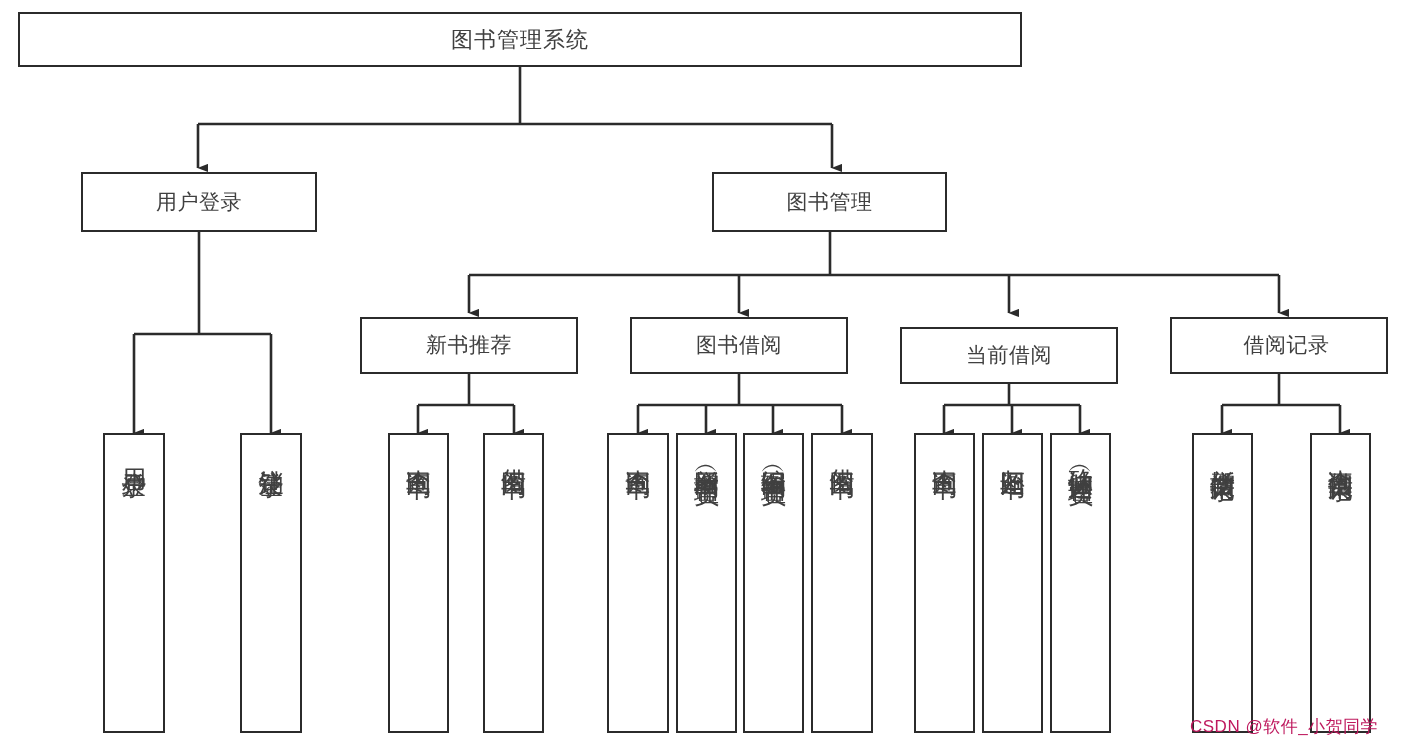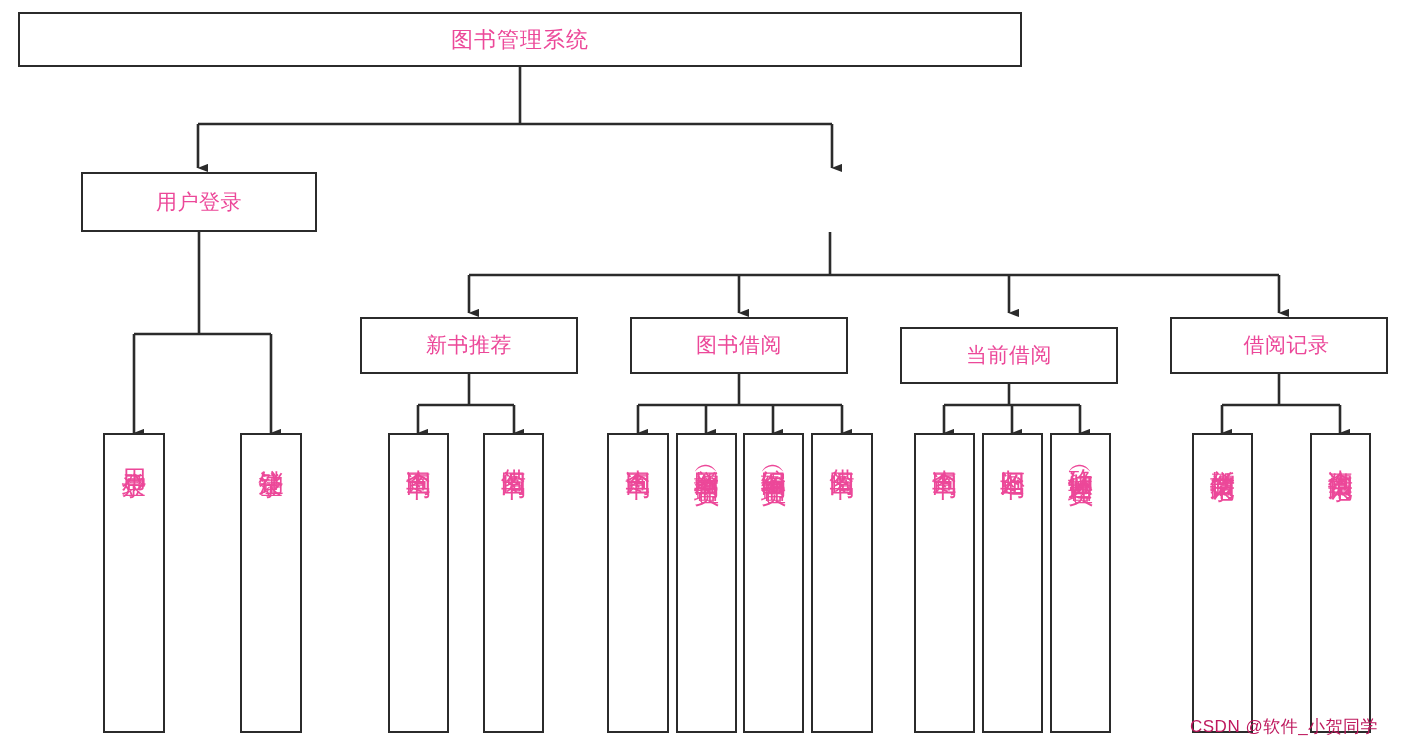--- a/index.html
+++ b/index.html
@@ -25,21 +25,21 @@
     position:absolute;
     box-sizing:border-box;
     background:#ffffff;
     border:2.5px solid #2b2b2b;
     display:flex;
     align-items:center;
     justify-content:center;
     z-index:3;
   }
   .node-label{
-    color:#ec4899;
+    color:#404040;
     line-height:1.18;
     text-align:center;
     white-space:nowrap;
   }
   
   .node.h .node-label{
     font-size:21px;
     letter-spacing:0.5px;
   }
   .node.root .node-label{
@@ -126,20 +126,23 @@
   </svg>
 
   <div class="node h root" style="left:18px; top:12px; width:1004px; height:55px;">
     <span class="node-label">图书管理系统</span>
   </div>
 
   <div class="node h" style="left:81px; top:172px; width:236px; height:60px;">
     <span class="node-label">用户登录</span>
   </div>
 
+  <div class="node h" style="left:712px; top:172px; width:235px; height:60px;">
+    <span class="node-label">图书管理</span>
+  </div>
 
   <div class="node h" style="left:630px; top:317px; width:218px; height:57px;">
     <span class="node-label">图书借阅</span>
   </div>
 
   <div class="node h" style="left:360px; top:317px; width:218px; height:57px;">
     <span class="node-label">新书推荐</span>
   </div>
 
   <div class="node h" style="left:900px; top:327px; width:218px; height:57px;">

